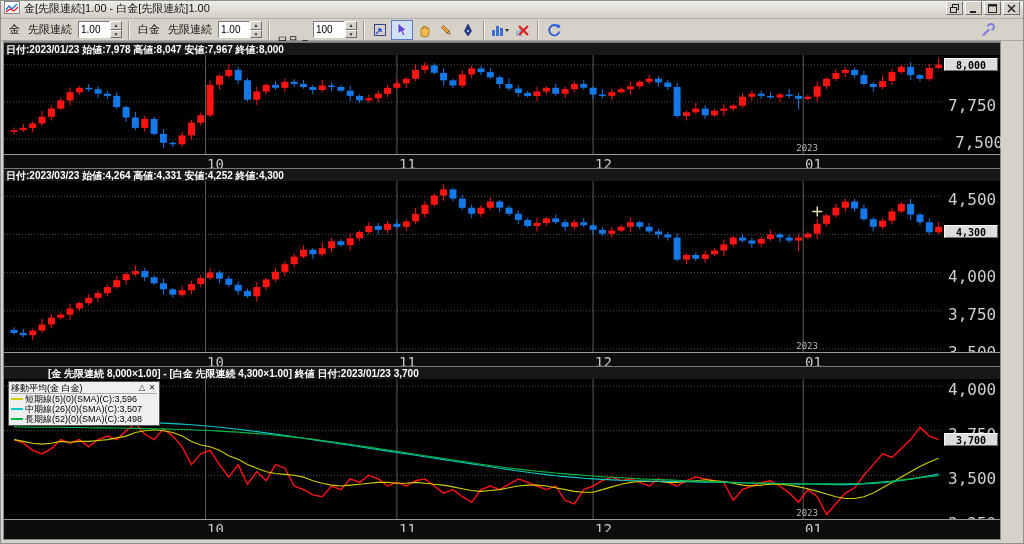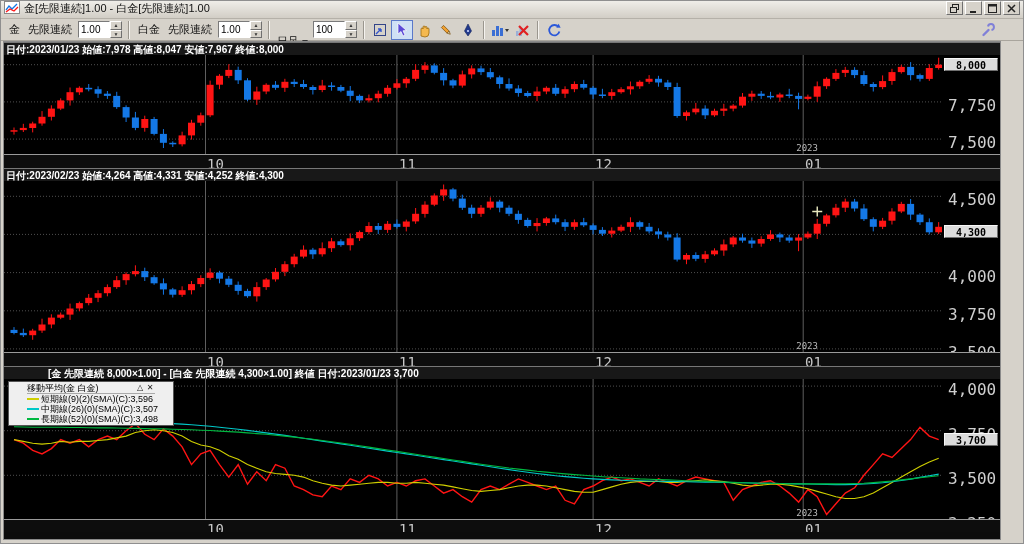--- a/index.html
+++ b/index.html
@@ -43,22 +43,22 @@
   .axis-col{position:absolute;left:938px;width:58px;background:#000;}
   .axis-label{position:absolute;left:6px;color:#cfcfcf;font-size:16px;font-family:"DejaVu Sans Mono",monospace;}
   .price-box{position:absolute;left:2px;width:54px;height:13px;background:#dcdcdc;color:#000;
              font-size:10px;font-weight:bold;text-align:center;line-height:13px;
              border:1px solid;border-color:#f8f8f8 #6f6f6f #6f6f6f #f8f8f8;font-family:"DejaVu Sans Mono",monospace;}
   .xaxis{position:absolute;left:0;width:996px;height:14px;background:#0d0d0d;border-top:1px solid #9a9a9a;}
   .month-label{position:absolute;top:1px;color:#c8c8c8;font-size:14px;font-family:"DejaVu Sans Mono",monospace;}
   .bottom-strip{position:absolute;left:2px;top:531px;width:998px;height:8px;background:#0c0c0c;
                 border:1px solid #8a8a8a;border-top:none;}
   
-  .legend{position:absolute;left:4px;top:2px;width:166px;background:#efefef;border:1px solid #555;
-          font-size:9px;color:#000;z-index:5;padding:1px 18px;}
+  .legend{position:absolute;left:4px;top:2px;width:152px;background:#efefef;border:1px solid #555;
+          font-size:9px;color:#000;z-index:5;padding:1px 2px;}
   .legend-title-row{display:flex;align-items:center;border-bottom:1px solid #aaa;height:11px;}
   .legend-title{flex:1;white-space:nowrap;font-size:9px;}
   .legend-btn{width:10px;text-align:center;font-size:8px;color:#222;line-height:10px;}
   .legend-row{display:flex;align-items:center;height:10px;white-space:nowrap;}
   .legend-swatch{width:12px;height:2px;margin-right:2px;flex:0 0 auto;}
   svg{display:block;}
 </style>
 </head>
 <body>
 
@@ -404,32 +404,32 @@
           <line x1="915.98" y1="18.6" x2="915.98" y2="26.5" stroke="#1478e6" stroke-width="1"></line>
           <rect x="912.5" y="20.1" width="7" height="3.7" fill="#1478e6"></rect>
           <line x1="925.3199999999999" y1="9.2" x2="925.3199999999999" y2="25.9" stroke="#ff1414" stroke-width="1"></line>
           <rect x="921.8" y="13.0" width="7" height="10.9" fill="#ff1414"></rect>
           <line x1="934.66" y1="2.7" x2="934.66" y2="14.6" stroke="#ff1414" stroke-width="1"></line>
           <rect x="931.2" y="9.7" width="7" height="3.3" fill="#ff1414"></rect>
         </svg>
       </div>
     <div class="axis-col" id="axis0" style="top:13px;height:99px;">
         <div class="axis-label" style="top: 41px;">7,750</div>
-        <div class="axis-label" style="top: 78px;">7,500</div>
+        <div class="axis-label" style="top: 78px; margin-left: 7px;">7,500</div>
         <div class="price-box" style="top: 3px;">8,000</div>
       </div>
     <div class="xaxis" id="xaxis0" style="top:112px;">
         <div class="month-label" style="left: 203px;">10</div>
         <div class="month-label" style="left: 395px;">11</div>
         <div class="month-label" style="left: 591px;">12</div>
         <div class="month-label" style="left: 801px;">01</div>
       </div>
 
     <div class="panel-header" style="top:126px;">
-      <span>日付:2023/02/23 始値:4,264 高値:4,331 安値:4,252 終値:4,300</span>
+      <span>日付:2023/03/23 始値:4,264 高値:4,331 安値:4,252 終値:4,300</span>
     </div>
     <div class="plot" id="plot1" style="top:139px;height:171px;">
         <svg width="938" height="171" style="position: absolute; left: 0px; top: 0px;">
           <line x1="0" y1="15.3" x2="938" y2="15.3" stroke="#4f4f4f" stroke-width="1" stroke-dasharray="1,2"></line>
           <line x1="0" y1="53.4" x2="938" y2="53.4" stroke="#4f4f4f" stroke-width="1" stroke-dasharray="1,2"></line>
           <line x1="0" y1="91.6" x2="938" y2="91.6" stroke="#4f4f4f" stroke-width="1" stroke-dasharray="1,2"></line>
           <line x1="0" y1="129.8" x2="938" y2="129.8" stroke="#4f4f4f" stroke-width="1" stroke-dasharray="1,2"></line>
           <line x1="0" y1="167.9" x2="938" y2="167.9" stroke="#4f4f4f" stroke-width="1" stroke-dasharray="1,2"></line>
           <line x1="201.5" y1="0" x2="201.5" y2="171" stroke="#5f5f5f" stroke-width="1"></line>
           <line x1="392.9" y1="0" x2="392.9" y2="171" stroke="#5f5f5f" stroke-width="1"></line>
@@ -659,21 +659,21 @@
     <div class="plot" id="plot2" style="top:337px;height:140px;">
       <div class="legend">
         <div class="legend-title-row">
           <span class="legend-title">移動平均(金 白金)</span>
           <span class="legend-btn">△</span>
           <span class="legend-btn">✕</span>
         </div>
         <div id="legend-rows">
             <div class="legend-row">
               <span class="legend-swatch" style="background: rgb(207, 207, 0);"></span>
-              <span>短期線(9)(2)(SMA)(C):3,596</span>
+              <span>短期線(5)(0)(SMA)(C):3,596</span>
             </div>
             <div class="legend-row">
               <span class="legend-swatch" style="background: rgb(0, 200, 200);"></span>
               <span>中期線(26)(0)(SMA)(C):3,507</span>
             </div>
             <div class="legend-row">
               <span class="legend-swatch" style="background: rgb(0, 184, 64);"></span>
               <span>長期線(52)(0)(SMA)(C):3,498</span>
             </div>
           </div>

